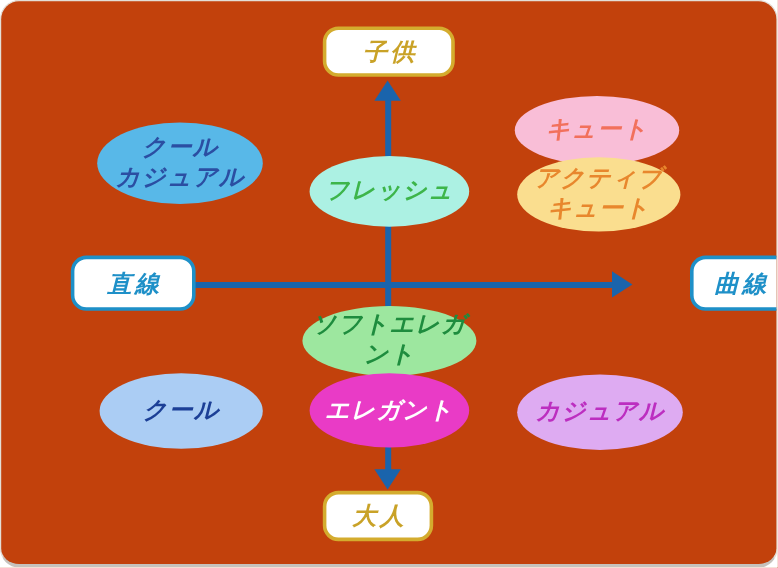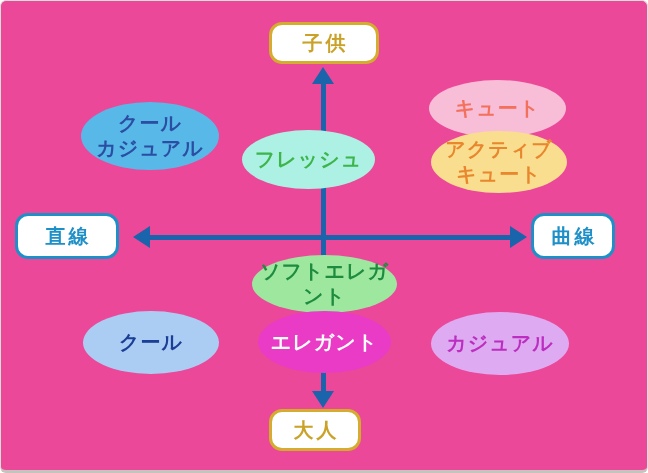--- a/index.html
+++ b/index.html
@@ -1,50 +1,50 @@
 <!DOCTYPE html>
 <html><head>
 <meta charset="utf-8">
 <style>
   html,body{margin:0;padding:0;background:#fff;}
   body{font-family:"Liberation Sans","DejaVu Sans",sans-serif;}
   .canvas{
     position:relative;width:648px;height:473px;box-sizing:border-box;
-    background:#ec4899;border:1px solid #E3DED7;border-bottom:3px solid #C6C2BD;
-    border-radius:6px;overflow:hidden;
+    background:#c2410c;border:1px solid #E3DED7;border-bottom:3px solid #C6C2BD;
+    border-radius:16px;overflow:hidden;font-style:italic;
   }
   
   .axis-line{position:absolute;background:#1A64AC;z-index:1;}
   .v-line{left:320px;top:78px;width:5px;height:318px;}
   .h-line{left:146px;top:234px;width:364px;height:5px;}
   .arrowhead{position:absolute;width:0;height:0;z-index:1;}
   .arrow-up{left:311px;top:66px;border-left:11px solid transparent;border-right:11px solid transparent;border-bottom:17px solid #1A64AC;}
   .arrow-down{left:311px;top:390px;border-left:11px solid transparent;border-right:11px solid transparent;border-top:17px solid #1A64AC;}
   .arrow-left{left:132px;top:225px;border-top:11px solid transparent;border-bottom:11px solid transparent;border-right:17px solid #1A64AC;}
   .arrow-right{left:509px;top:225px;border-top:11px solid transparent;border-bottom:11px solid transparent;border-left:17px solid #1A64AC;}
   
   .axis-box{
     position:absolute;display:flex;align-items:center;justify-content:center;
     background:#FFFFFF;border-radius:13px;font-weight:bold;font-size:20px;
     letter-spacing:3px;text-indent:3px;z-index:3;box-sizing:border-box;
   }
   .box-gold{border:3px solid #D4AC2E;color:#C9A227;}
-  .box-blue{border:3px solid #1E90C8;color:#1E90C8;}
+  .box-blue{border:3px solid #1E90C8;color:#1E90C8;margin-left:44px;}
   .box-top{left:268px;top:21px;width:110px;height:42px;}
   .box-bottom{left:268px;top:408px;width:92px;height:42px;}
   .box-left{left:14px;top:212px;width:104px;height:46px;}
   .box-right{left:530px;top:212px;width:84px;height:46px;}
   
   .ellipse{
     position:absolute;border-radius:50%;display:flex;align-items:center;justify-content:center;
     text-align:center;font-weight:bold;font-size:20px;line-height:1.25;
     letter-spacing:1px;white-space:pre-line;z-index:2;
   }
   .e-cool-casual{left:80px;top:101px;width:138px;height:68px;}
-  .e-fresh{left:241px;top:129px;width:133px;height:59px;text-align:center;}
+  .e-fresh{left:257px;top:129px;width:133px;height:59px;text-align:center;}
   .e-cute{left:428px;top:79px;width:137px;height:57px;}
   .e-active-cute{left:430px;top:130px;width:136px;height:62px;}
   .e-soft-elegant{left:251px;top:254px;width:145px;height:58px;}
   .e-elegant{left:257px;top:310px;width:133px;height:62px;}
   .e-cool{left:82px;top:310px;width:136px;height:63px;}
   .e-feminine{left:430px;top:311px;width:138px;height:63px;}
 </style>
 </head>
 <body>
 

